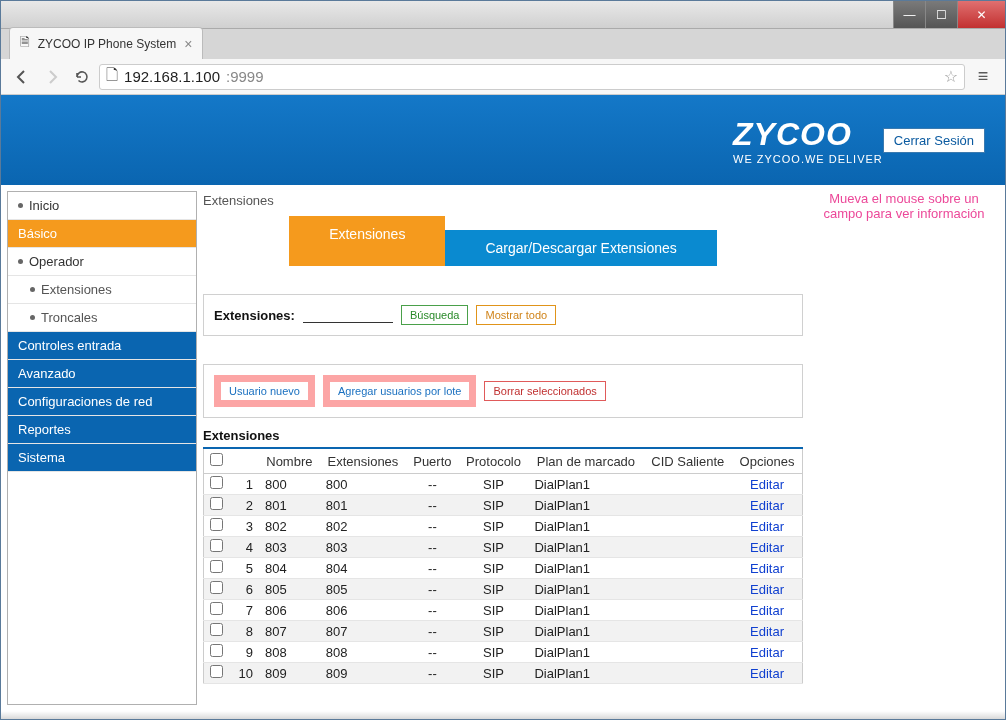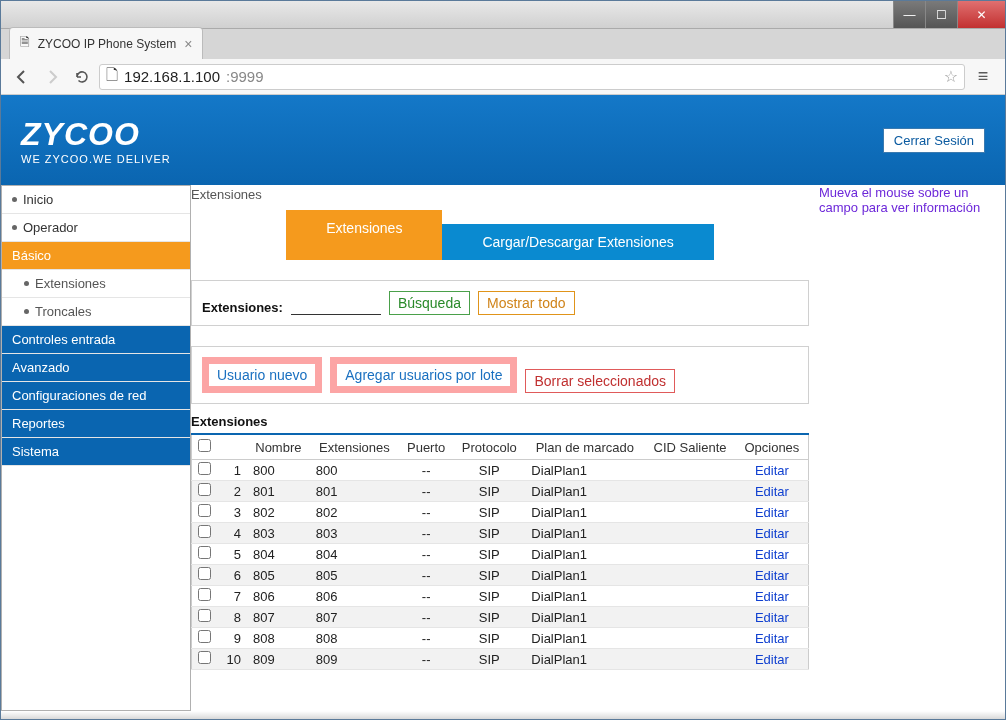--- a/index.html
+++ b/index.html
@@ -22,63 +22,63 @@
 .toolbar { height: 36px; border-bottom: 1px solid #ccc; display: flex; align-items: center; padding: 0 8px; gap: 4px; background: #f7f7f7; }
 .nav-btn { width: 26px; height: 26px; display: flex; align-items: center; justify-content: center; color: #5a5a5a; border-radius: 3px; }
 .nav-disabled { color: #bbb; }
 .omnibox { flex: 1; height: 26px; border: 1px solid #ccc; border-radius: 3px; background: #fff; display: flex; align-items: center; padding: 0 6px; gap: 6px; color: #333; font-size: 15px; }
 .omnibox .host { color: #222; }
 .omnibox .port { color: #888; }
 .star-icon { margin-left: auto; color: #999; font-size: 16px; }
 .menu-btn { width: 28px; height: 26px; display: flex; align-items: center; justify-content: center; color: #5a5a5a; font-size: 18px; }
 
 
-.app-header { height: 90px; background: linear-gradient(to bottom,#1478c8,#0a65b0); display: flex; align-items: center; justify-content: space-between; padding: 0 20px; }
+.app-header { height: 90px; background: linear-gradient(to bottom,#1478c8,#0a65b0); display: flex; align-items: center; justify-content: flex-end; padding: 0 20px; }
 .logo { color: #fff; }
 .logo-main { font-size: 32px; font-weight: bold; letter-spacing: 1px; font-style: italic; }
 .logo-sub { font-size: 11px; letter-spacing: 1px; }
 .logout { background: #fff; border: 1px solid #3a7ab0; color: #0a5aa0; padding: 4px 10px; font-size: 13px; }
 
 
-.app-body { display: flex; height: calc(720px - 28px - 30px - 36px - 90px - 10px); padding: 0; gap: 0; }
+.app-body { display: flex; height: calc(720px - 28px - 30px - 36px - 90px - 10px); padding: 6px; gap: 6px; }
 .sidebar { width: 190px; border: 1px solid #b0b0b0; background: #fff; }
 .sidebar .item { padding: 6px 10px; border-bottom: 1px solid #e5e5e5; color: #333; display: flex; align-items: center; gap: 6px; }
 .sidebar .bullet { width: 5px; height: 5px; background: #666; border-radius: 50%; display: inline-block; }
 .sidebar .item.blue { background: #0a65b0; color: #fff; font-weight: normal; }
 .sidebar .item.active-orange { background: #f59a1d; color: #fff; }
 .sidebar .sub { padding-left: 22px; font-size: 13px; color: #555; }
 
 .main { flex: 1; display: flex; gap: 6px; }
 .content { flex: 1; }
 .crumb { color: #555; font-size: 13px; padding: 2px 0 8px 0; }
 .tabs-row { display: flex; }
 .tab-btn { flex: 0 0 auto; padding: 10px 40px; color: #fff; font-size: 14px; text-align: center; }
 .tab-orange { background: #f59a1d; }
 .tab-blue { background: #0a8ad0; margin-top: 14px; }
 
-.panel { border: 1px solid #d0d0d0; padding: 10px; margin-top: 20px; display: flex; align-items: flex-end; gap: 8px; flex-wrap: wrap; }
+.panel { border: 1px solid #d0d0d0; padding: 10px; margin-top: 28px; display: flex; align-items: center; gap: 8px; flex-wrap: wrap; }
 .panel-label { font-weight: bold; color: #111; }
 .text-input { border: none; border-bottom: 1px solid #333; width: 90px; background: transparent; outline: none; }
-.btn { padding: 3px 8px; font-size: 14px; background: #fff; }
+.btn { padding: 3px 8px; font-size: 11px; background: #fff; }
 .btn-green { border: 1px solid #4aa04a; color: #2a8a2a; }
 .btn-orange { border: 1px solid #e0941a; color: #d0841a; }
 .btn-blue { border: 7px solid #fca5a5; color: #1a70c0; }
 .btn-red { border: 1px solid #e05a5a; color: #c03030; }
 
 .section-title { font-weight: bold; color: #111; margin: 10px 0 4px 0; }
 .grid { width: 100%; border-collapse: collapse; font-size: 13px; border: 1px solid #ccc; }
 .grid th { border-top: 2px solid #0a65b0; border-bottom: 1px solid #ccc; padding: 4px 6px; color: #333; font-weight: normal; text-align: center; background: #fff; }
 .grid td { border-bottom: 1px solid #e5e5e5; padding: 2px 6px; color: #222; }
 .grid tr.alt td { background: #f2f2f2; }
 .grid .num { text-align: right; width: 30px; }
 .grid .chk { width: 24px; text-align: center; }
 .grid .center { text-align: center; }
 .edit-link { color: #1040d0; text-align: center; }
 
-.help { width: 190px; color: #6d28d9; font-size: 13px; padding: 0 4px; }
+.help { width: 190px; color: #ec4899; font-size: 13px; padding: 0 4px; text-align: center; }
 .bottom-shadow { height: 8px; background: linear-gradient(to top, rgba(0,0,0,0.15), transparent); }
 </style>
 </head>
 <body>
 
 <div class="window-frame">
 
   <div class="titlebar">
     <div class="win-btn win-min">—</div>
     <div class="win-btn win-max">☐</div>
@@ -126,26 +126,26 @@
     <button class="logout">Cerrar Sesión</button>
   </div>
 
   <div class="app-body">
 
     <div class="sidebar">
       <div class="item">
           <span class="bullet"></span>
           <span>Inicio</span>
         </div>
+      <div class="item active-orange">
+          <span>Básico</span>
+        </div>
       <div class="item">
           <span class="bullet"></span>
           <span>Operador</span>
-        </div>
-      <div class="item active-orange">
-          <span>Básico</span>
         </div>
       <div class="item sub">
           <span class="bullet"></span>
           <span>Extensiones</span>
         </div>
       <div class="item sub">
           <span class="bullet"></span>
           <span>Troncales</span>
         </div>
       <div class="item blue">

